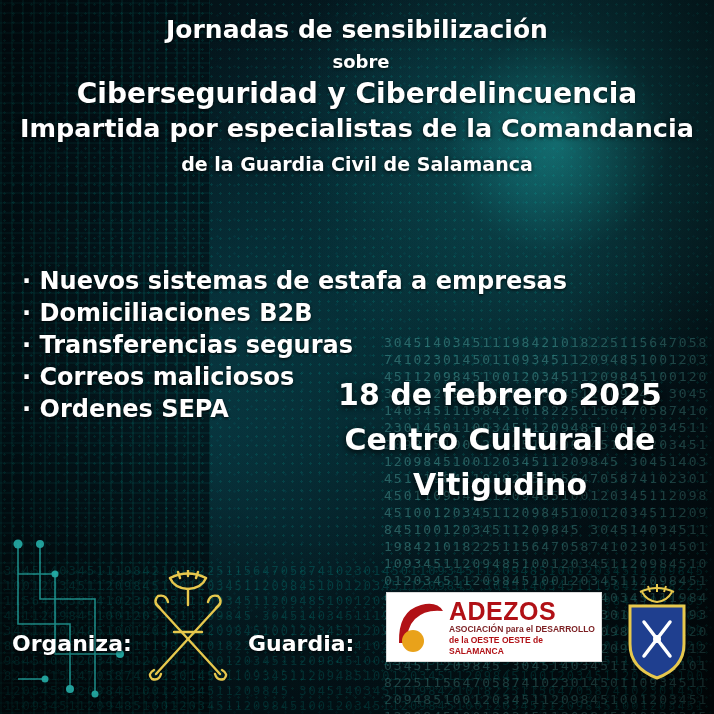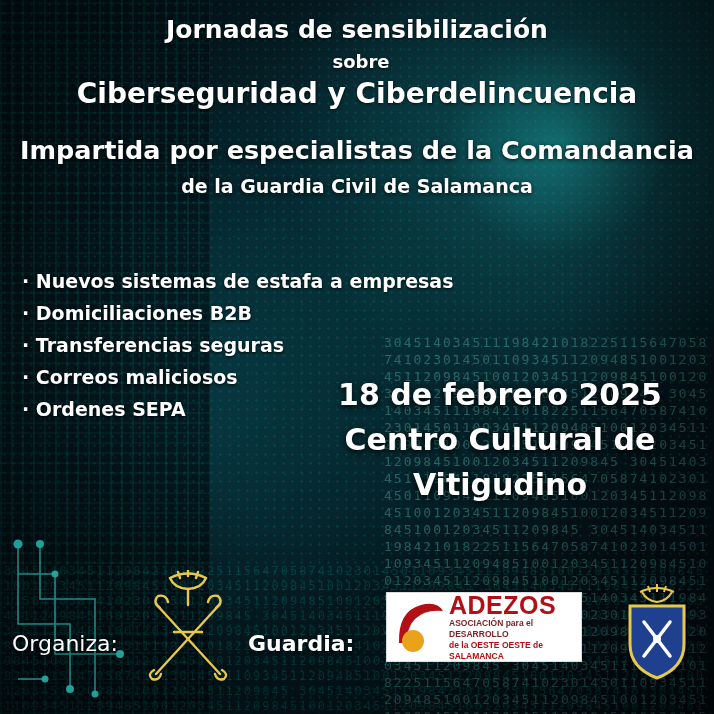--- a/index.html
+++ b/index.html
@@ -68,63 +68,63 @@
   .content { position: relative; z-index: 5; width: 100%; height: 100%; }
 
   .title-block { padding-top: 14px; text-align: center; }
   .t1 {
     color: #ffffff; font-weight: bold; font-size: 25px; line-height: 32px;
     text-shadow: 0 1px 3px rgba(0,0,0,.8);
   }
   .t2 { font-size: 18px; margin-left: 8px; }
   .t3 { font-size: 28px; }
 
-  .subtitle-block { margin-top: 22px; text-align: center; padding: 0 10px; }
+  .subtitle-block { text-align: center; padding: 0 10px; }
   .s1 {
     color: #ffffff; font-weight: bold; font-size: 25.5px; line-height: 36px;
     text-shadow: 0 1px 4px rgba(0,0,0,.85);
     white-space: nowrap;
   }
   .s2 { font-size: 19px; }
 
   .bullets {
     position: absolute; left: 22px; top: 265px; width: 380px;
   }
   .bullet {
-    color: #ffffff; font-weight: bold; font-size: 19px; line-height: 32px;
+    color: #ffffff; font-weight: bold; font-size: 24px; line-height: 32px;
     text-shadow: 0 1px 3px rgba(0,0,0,.9);
     white-space: nowrap;
   }
 
   .when {
     position: absolute; right: 24px; top: 372px; width: 380px;
     text-align: center;
   }
   .when div {
     color: #ffffff; font-weight: bold; font-size: 30px; line-height: 45px;
     text-shadow: 0 2px 6px rgba(0,0,0,.9);
   }
 
   .footer {
     position: absolute; left: 0; right: 0; bottom: 10px; height: 130px;
   }
   .organiza {
     position: absolute; left: 12px; bottom: 48px;
-    color: #ffffff; font-weight: normal; font-size: 22px;
+    color: #ffffff; font-weight: bold; font-size: 22px;
     text-shadow: 0 1px 3px rgba(0,0,0,.9);
   }
   .colabora {
     position: absolute; left: 248px; bottom: 48px;
     color: #ffffff; font-weight: bold; font-size: 22px;
     text-shadow: 0 1px 3px rgba(0,0,0,.9);
   }
   .gc-emblem { position: absolute; left: 140px; bottom: 22px; width: 96px; height: 112px; }
   .adezos {
     position: absolute; left: 386px; bottom: 42px;
-    width: 196px; height: 70px;
+    width: 216px; height: 70px;
     background: #ffffff;
     border: 1px solid #dcdcdc;
     display: flex; align-items: center;
     padding: 4px 6px;
   }
   .adezos .mark { width: 54px; height: 56px; flex: 0 0 54px; position: relative; }
   .adezos .txt { margin-left: 2px; }
   .adezos .name {
     color: #b11116; font-weight: bold; font-size: 25px; line-height: 26px;
     letter-spacing: .5px; font-family: "Liberation Sans", sans-serif;

